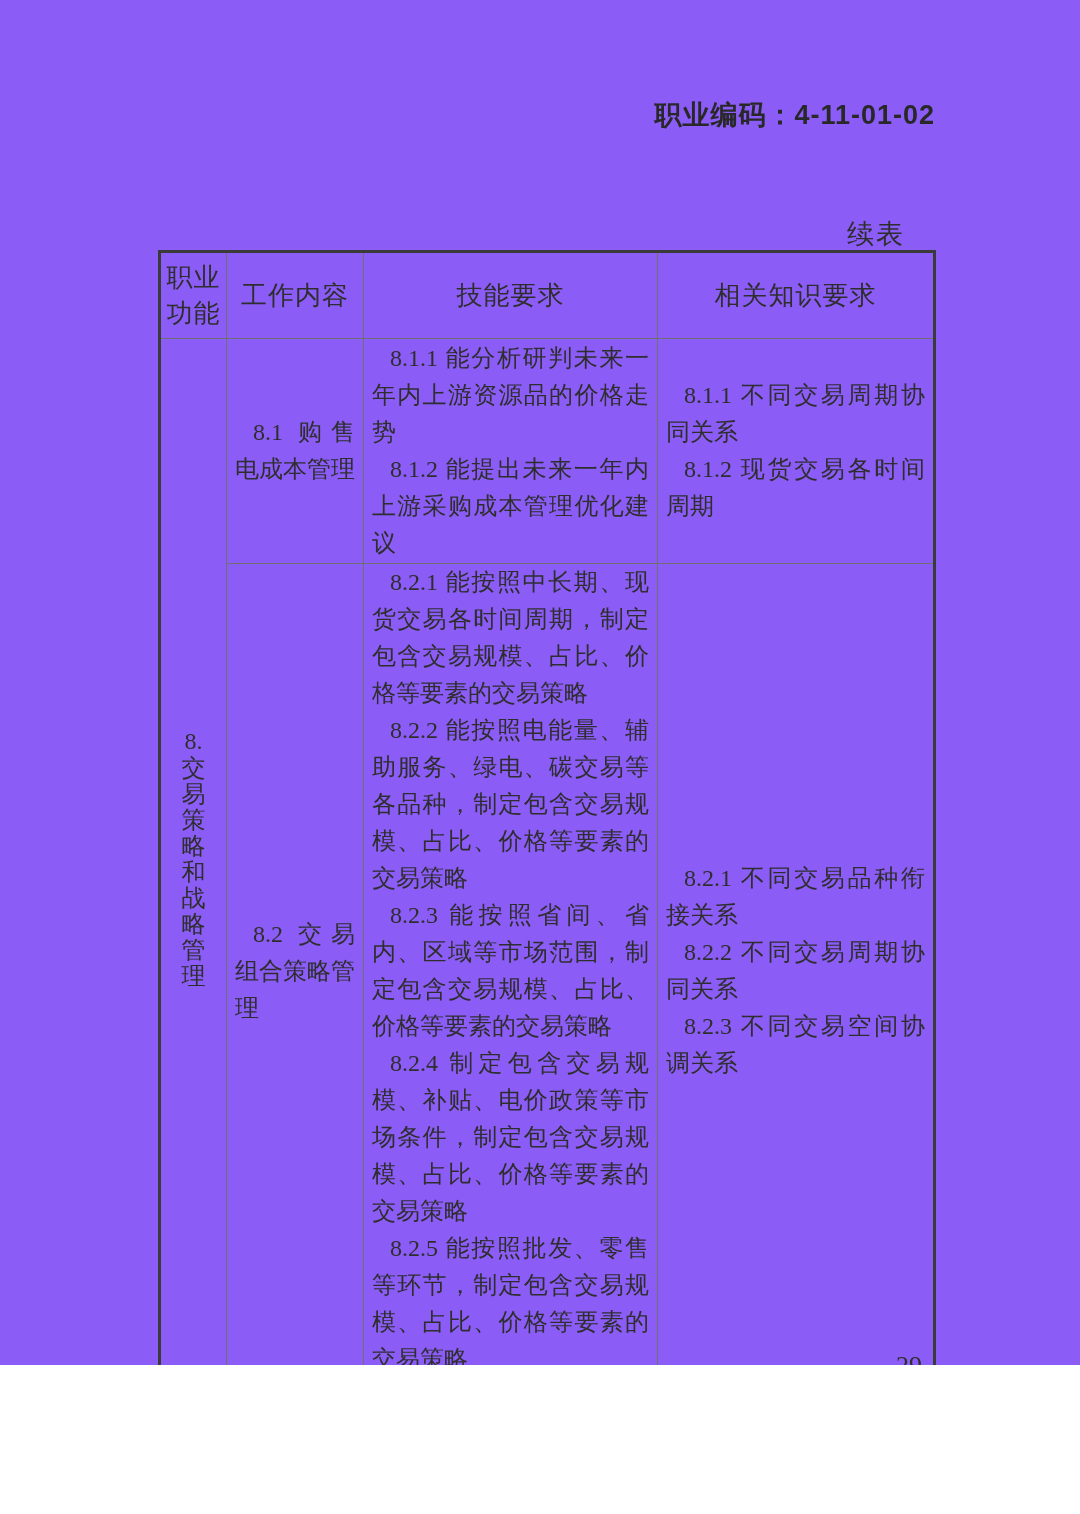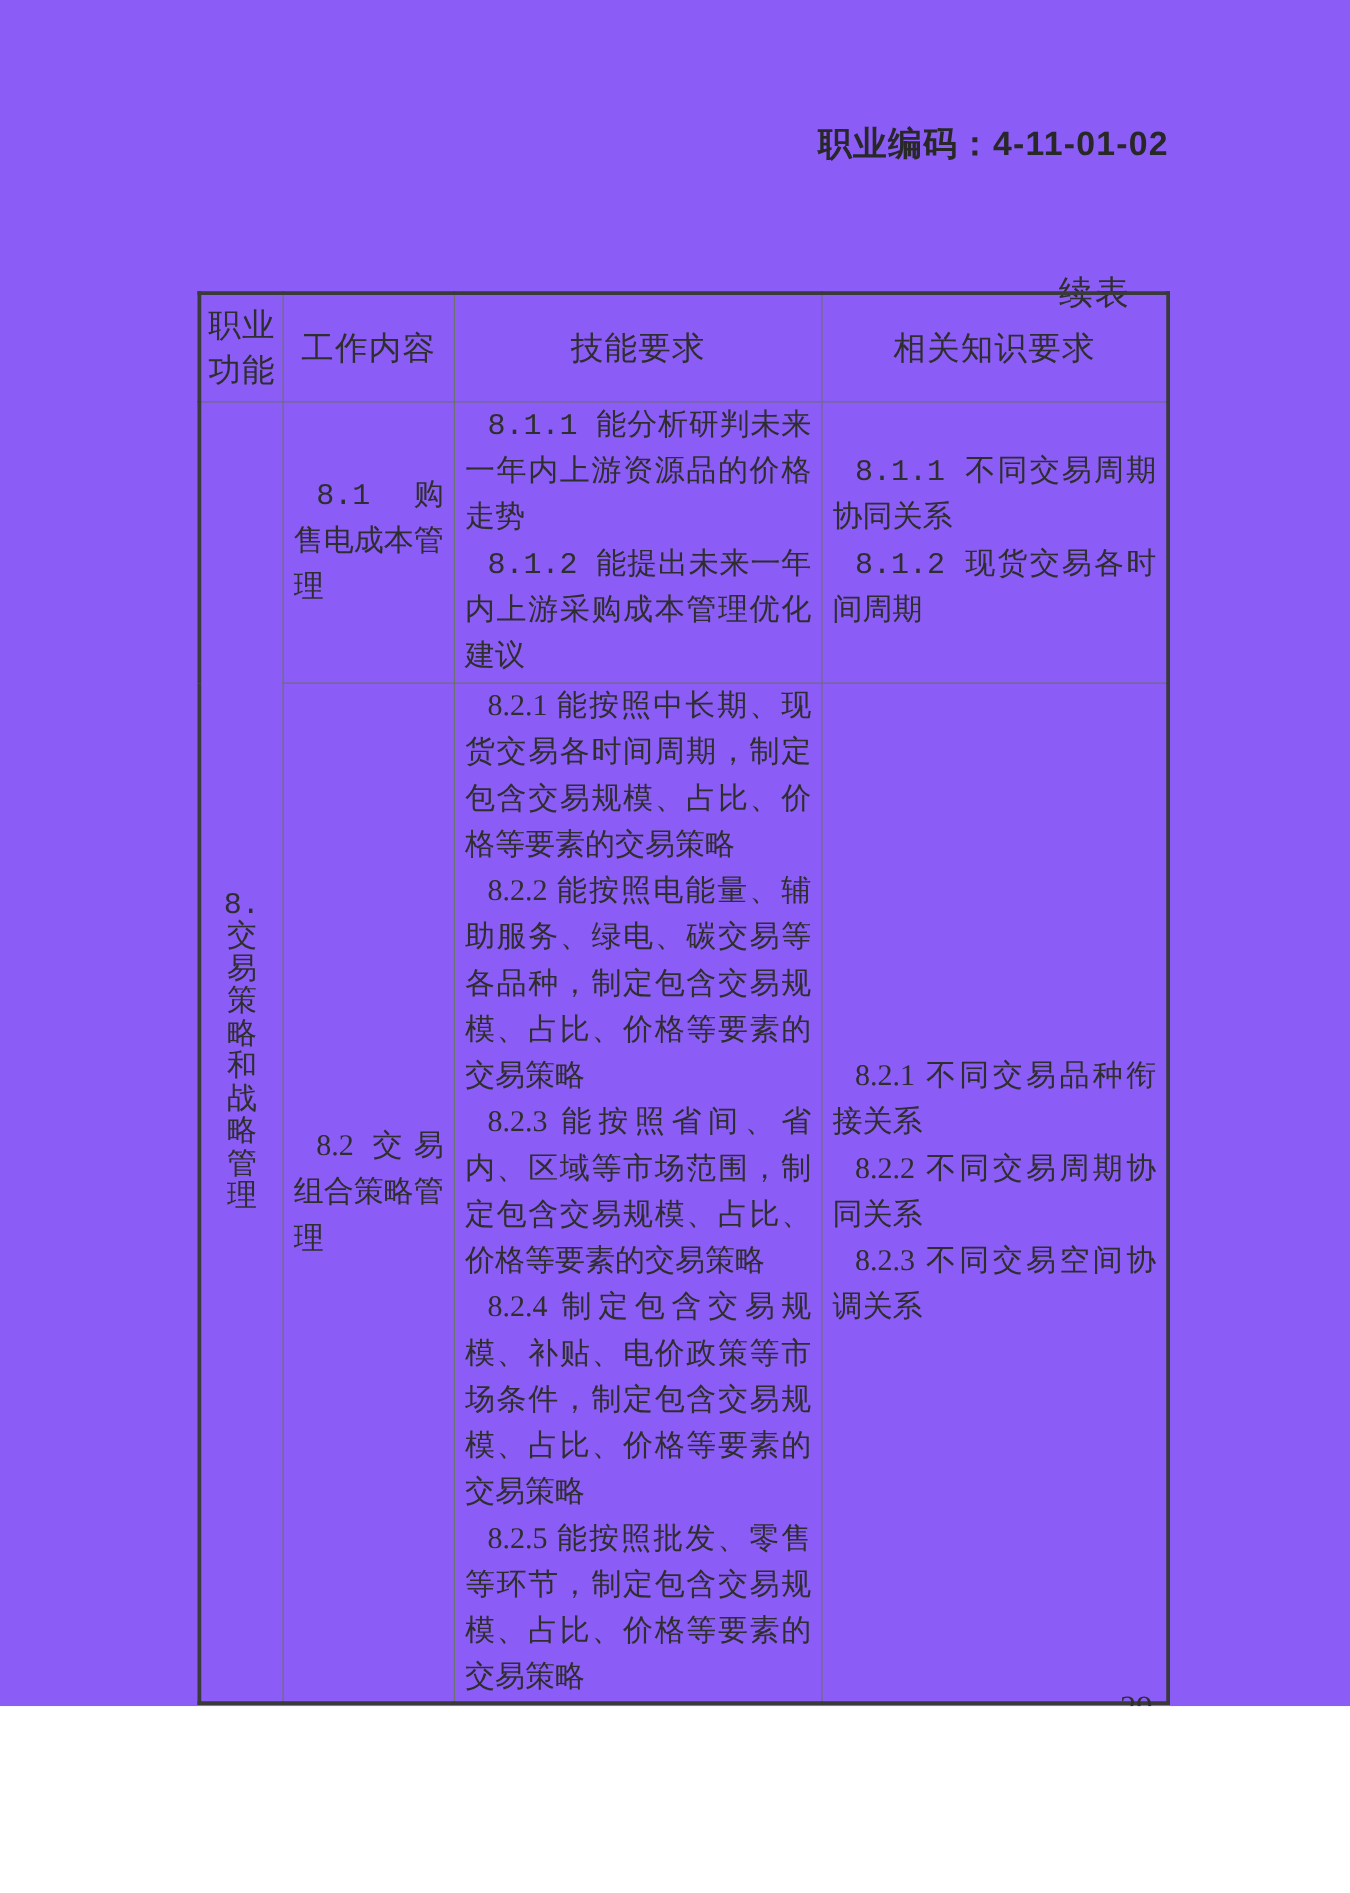--- a/index.html
+++ b/index.html
@@ -30,41 +30,41 @@
     right: 175px;
     font-size: 27px;
     line-height: 32px;
     color: #2e2e2e;
     letter-spacing: 2px;
     margin-top: 28px;
   }
   .std-table {
     position: absolute;
     left: 158px;
-    top: 233px;
+    top: 250px;
     width: 775px;
     border-collapse: collapse;
     table-layout: fixed;
     border: 3px solid #3a3a3a;
   }
   .std-table th, .std-table td {
     border: 1.5px solid #6f6f6f;
     vertical-align: middle;
     font-weight: normal;
   }
   .std-table th {
     height: 87px;
     font-size: 26px;
     line-height: 36px;
     text-align: center;
     letter-spacing: 1px;
     padding: 0 3px;
     color: #2e2e2e;
   }
-  tr.row-1 > td { height: 225px; font-family: Liberation Mono, monospace; }
+  tr.row-1 > td { height: 225px; }
   tr.row-2 > td { height: 803px; }
   td.cell-paragraphs { padding: 0 8px; }
   td.cell-paragraphs p {
     font-size: 24px;
     line-height: 37px;
     text-align: justify;
     text-indent: 18px;
     color: #2e2e2e;
   }
   td.fn-cell { padding: 0 2px; }

